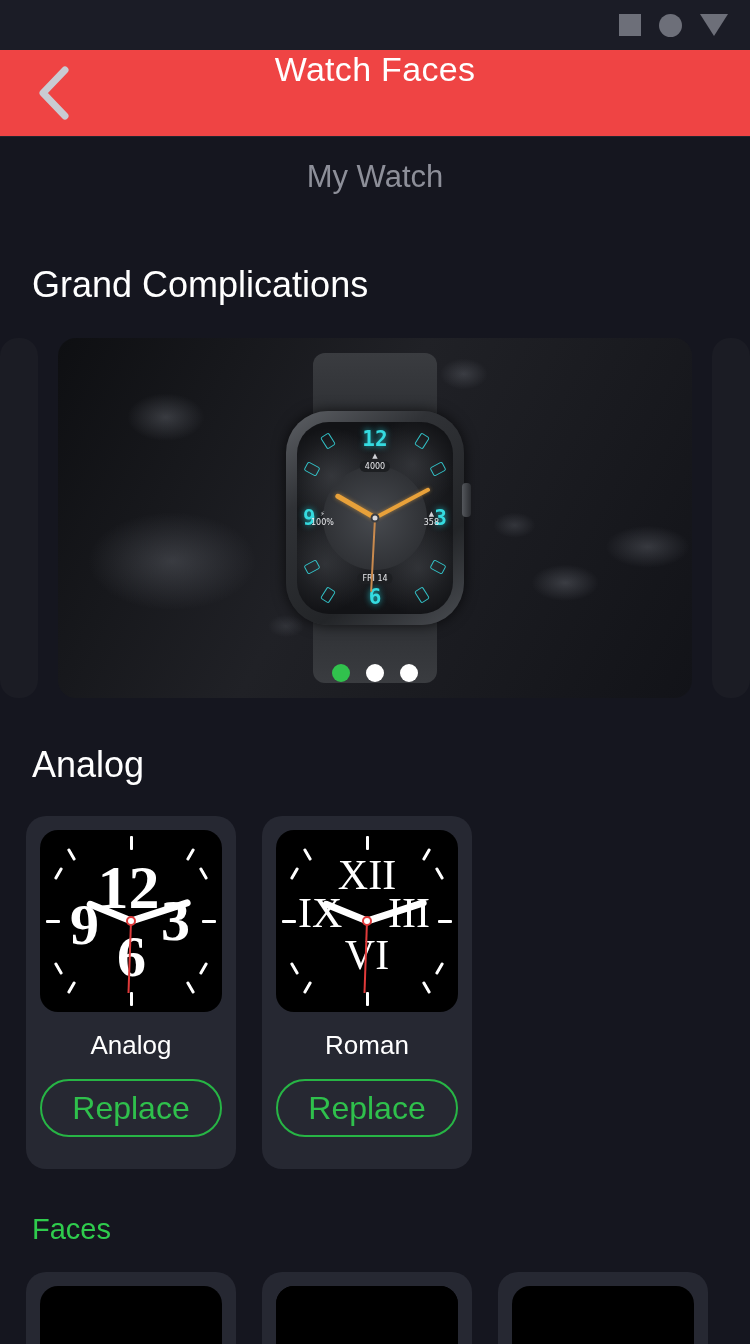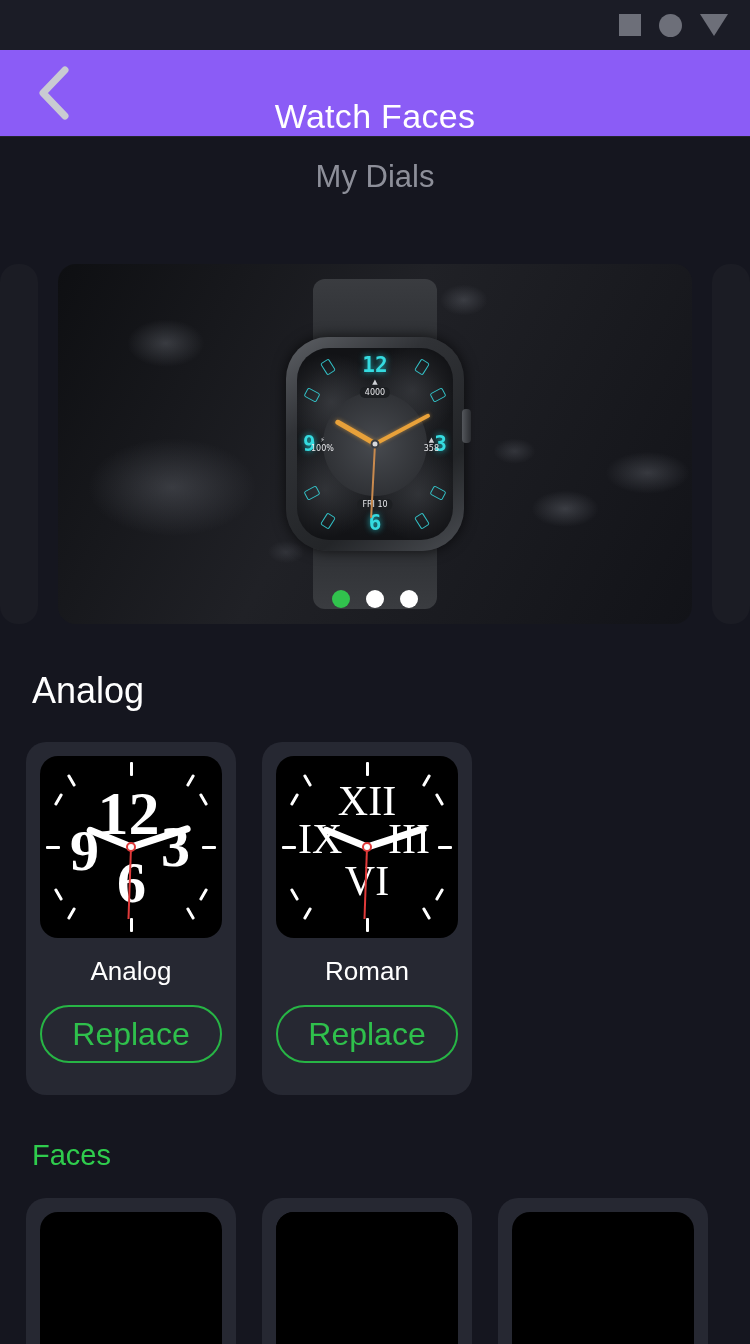--- a/index.html
+++ b/index.html
@@ -20,22 +20,22 @@
     padding-right:22px; gap:18px;
   }
   .sb-sq{ width:22px; height:22px; background:#6d6f79; }
   .sb-ci{ width:23px; height:23px; border-radius:50%; background:#6d6f79; }
   .sb-tr{ width:0; height:0; border-left:14px solid transparent;
           border-right:14px solid transparent; border-top:22px solid #6d6f79; }
 
   
   .header{
     position:relative; height:86px; width:100%;
-    background:#8b5cf6;
-    display:flex; align-items:flex-end; justify-content:center;
+    background:#ef4444;
+    display:flex; align-items:flex-start; justify-content:center;
   }
   .back-btn{
     position:absolute; left:18px; top:50%; transform:translateY(-50%);
     width:72px; height:72px; display:flex; align-items:center; justify-content:center;
     cursor:pointer;
   }
   .chev{ display:block; }
   .page-title{
     color:#ffffff; font-size:34px; font-weight:400; letter-spacing:.3px;
   }
@@ -228,25 +228,28 @@
   <div class="back-btn">
     <svg class="chev" width="34" height="54" viewBox="0 0 34 54">
       <polyline points="28,4 6,27 28,50" fill="none" stroke="#c9cbd2" stroke-width="7" stroke-linecap="round" stroke-linejoin="round"></polyline>
     </svg>
   </div>
   <div class="page-title">Watch Faces</div>
 </div>
 
 <div class="tabs">
   <div class="tab">
-    <span class="tab-label">My Dials</span>
+    <span class="tab-label">My Watch</span>
   </div>
 </div>
 
 <div class="featured-wrap">
+  <div class="section-head">
+    <span class="section-title">Grand Complications</span>
+  </div>
 
   <div class="carousel">
 
     <div class="ccard side"></div>
 
     <div class="ccard main">
       <div class="rockbg"></div>
 
       <div class="watch">
         <div class="band top"></div>
@@ -277,21 +280,21 @@
             </div>
             <div class="comp c-batt">
               <span class="gi">⚡</span>
               <span>100%</span>
             </div>
             <div class="comp c-alt">
               <span class="gi">▲</span>
               <span>358</span>
             </div>
             <div class="comp c-date">
-              <span class="chip">FRI 10</span>
+              <span class="chip">FRI 14</span>
             </div>
 
             <span class="hand sec"></span>
             <span class="hand hour"></span>
             <span class="hand min"></span>
             <span class="hub"></span>
           </div>
         </div>
       </div>
 

